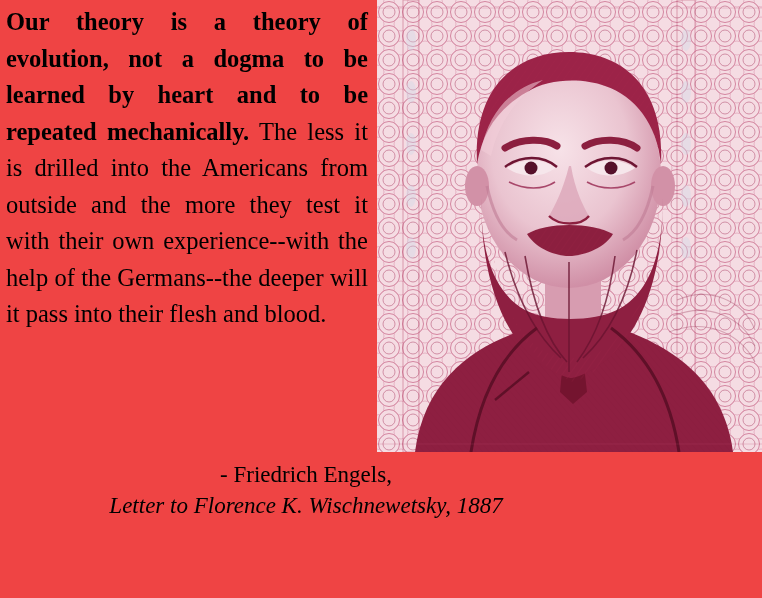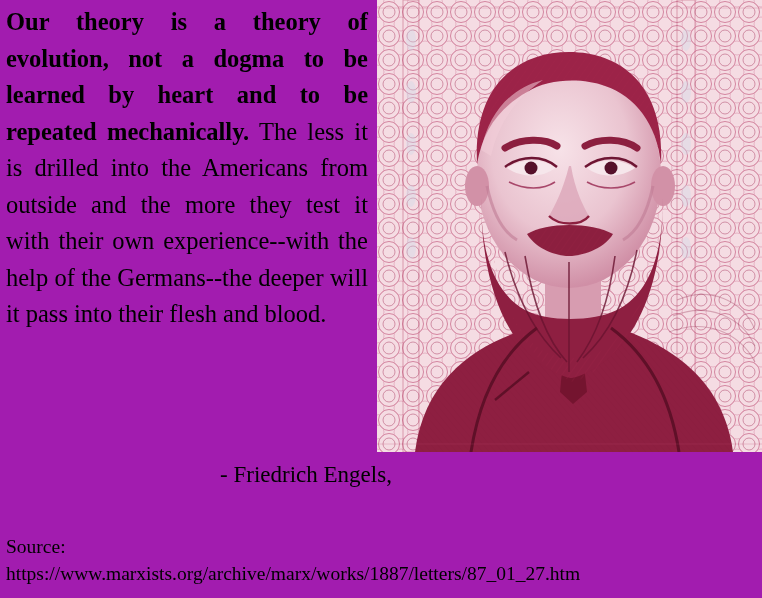--- a/index.html
+++ b/index.html
@@ -11,21 +11,21 @@
     width: 762px;
     height: 598px;
     font-family: "Liberation Serif", serif;
     color: #000000;
     overflow: hidden;
   }
   .page {
     position: relative;
     width: 762px;
     height: 598px;
-    background: #a21caf;
+    background: #ef4444;
   }
   .quote-block {
     position: absolute;
     left: 6px;
     top: 4px;
     width: 362px;
   }
   .quote-text {
     font-family: "Liberation Serif", serif;
     font-size: 24.5px;
@@ -203,20 +203,17 @@
         <g opacity="0.3" stroke="#b8476a" stroke-width="0.8">
           <line x1="0" y1="8" x2="385" y2="8"></line>
           <line x1="0" y1="444" x2="385" y2="444"></line>
         </g>
       </g>
     </svg>
   </div>
 
   <div class="attribution">
     <div class="attrib-line">- Friedrich Engels,</div>
+    <div class="attrib-line attrib-work">Letter to Florence K. Wischnewetsky, 1887</div>
   </div>
 
-  <div class="source-block">
-    <div class="source-line">Source:</div>
-    <div class="source-line">https://www.marxists.org/archive/marx/works/1887/letters/87_01_27.htm</div>
-  </div>
 
 </div>
 
 </body></html>

